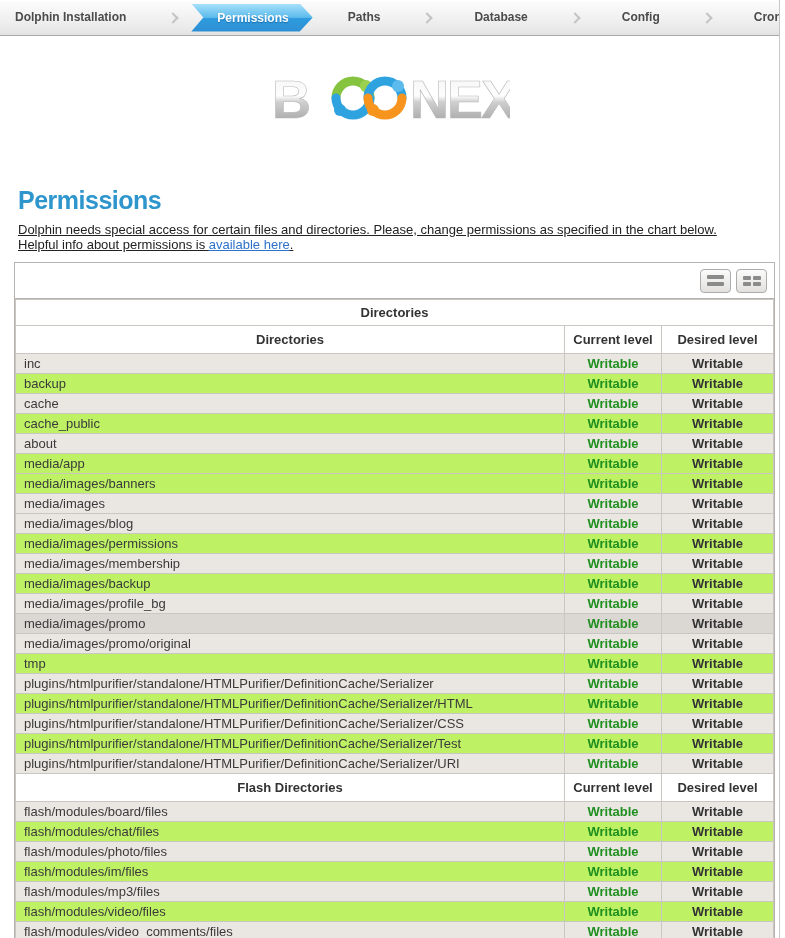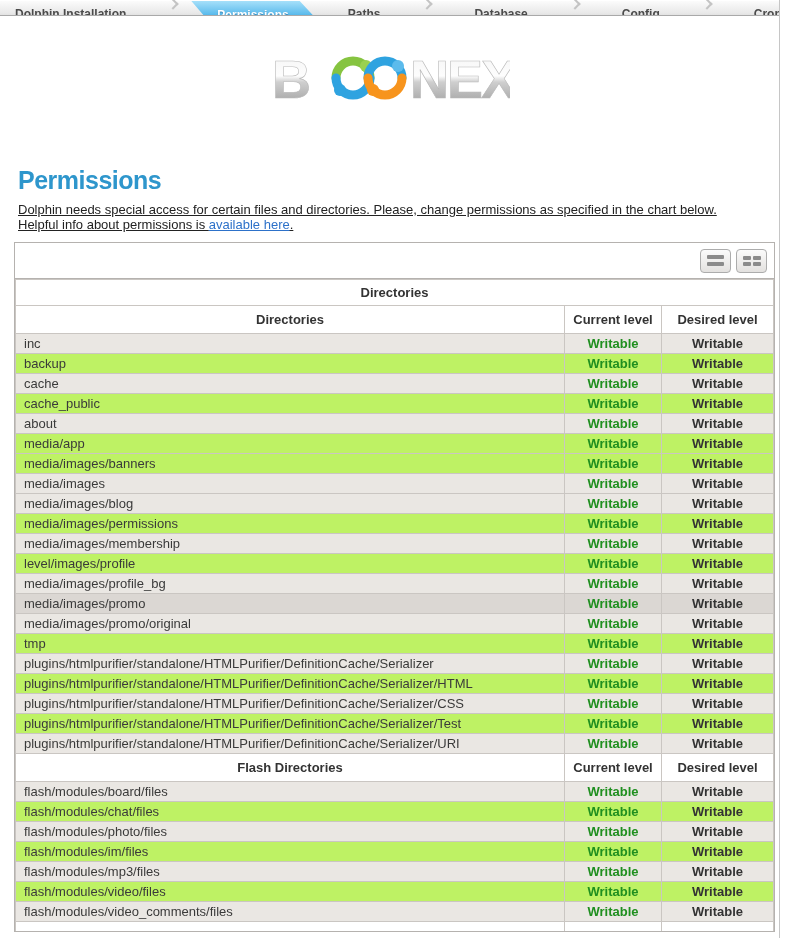--- a/index.html
+++ b/index.html
@@ -6,21 +6,21 @@
   html,body { background:#fff; }
   body {
     width:785px; height:938px; overflow:hidden;
     font-family:"Liberation Sans", sans-serif;
     position:relative;
   }
   #page { width:780px; height:938px; border-right:1px solid #c6c6c6; }
 
   
   .navbar {
-    height:16px; display:flex; 
+    height:36px; display:flex; align-items:center;
     background:linear-gradient(#fdfdfd, #e9e9e9 85%, #e2e2e2);
     border-bottom:1px solid #a9a9a9;
     box-shadow:inset 0 1px 0 #ffffff;
     padding-left:2px; white-space:nowrap; overflow:hidden;gap:28px;
   }
   .tab {
     display:inline-block; padding:0 13px; line-height:29px;
     font-size:12px; font-weight:bold; color:#4b4b4b; cursor:pointer;
   }
   .tab.active {
@@ -216,21 +216,21 @@
             <td class="cell-dir">media/images/permissions</td>
             <td class="cell-current">Writable</td>
             <td class="cell-desired">Writable</td>
           </tr>
           <tr class="row odd">
             <td class="cell-dir">media/images/membership</td>
             <td class="cell-current">Writable</td>
             <td class="cell-desired">Writable</td>
           </tr>
           <tr class="row even">
-            <td class="cell-dir">level/images/profile</td>
+            <td class="cell-dir">media/images/backup</td>
             <td class="cell-current">Writable</td>
             <td class="cell-desired">Writable</td>
           </tr>
           <tr class="row odd">
             <td class="cell-dir">media/images/profile_bg</td>
             <td class="cell-current">Writable</td>
             <td class="cell-desired">Writable</td>
           </tr>
           <tr class="row even hovered">
             <td class="cell-dir">media/images/promo</td>

